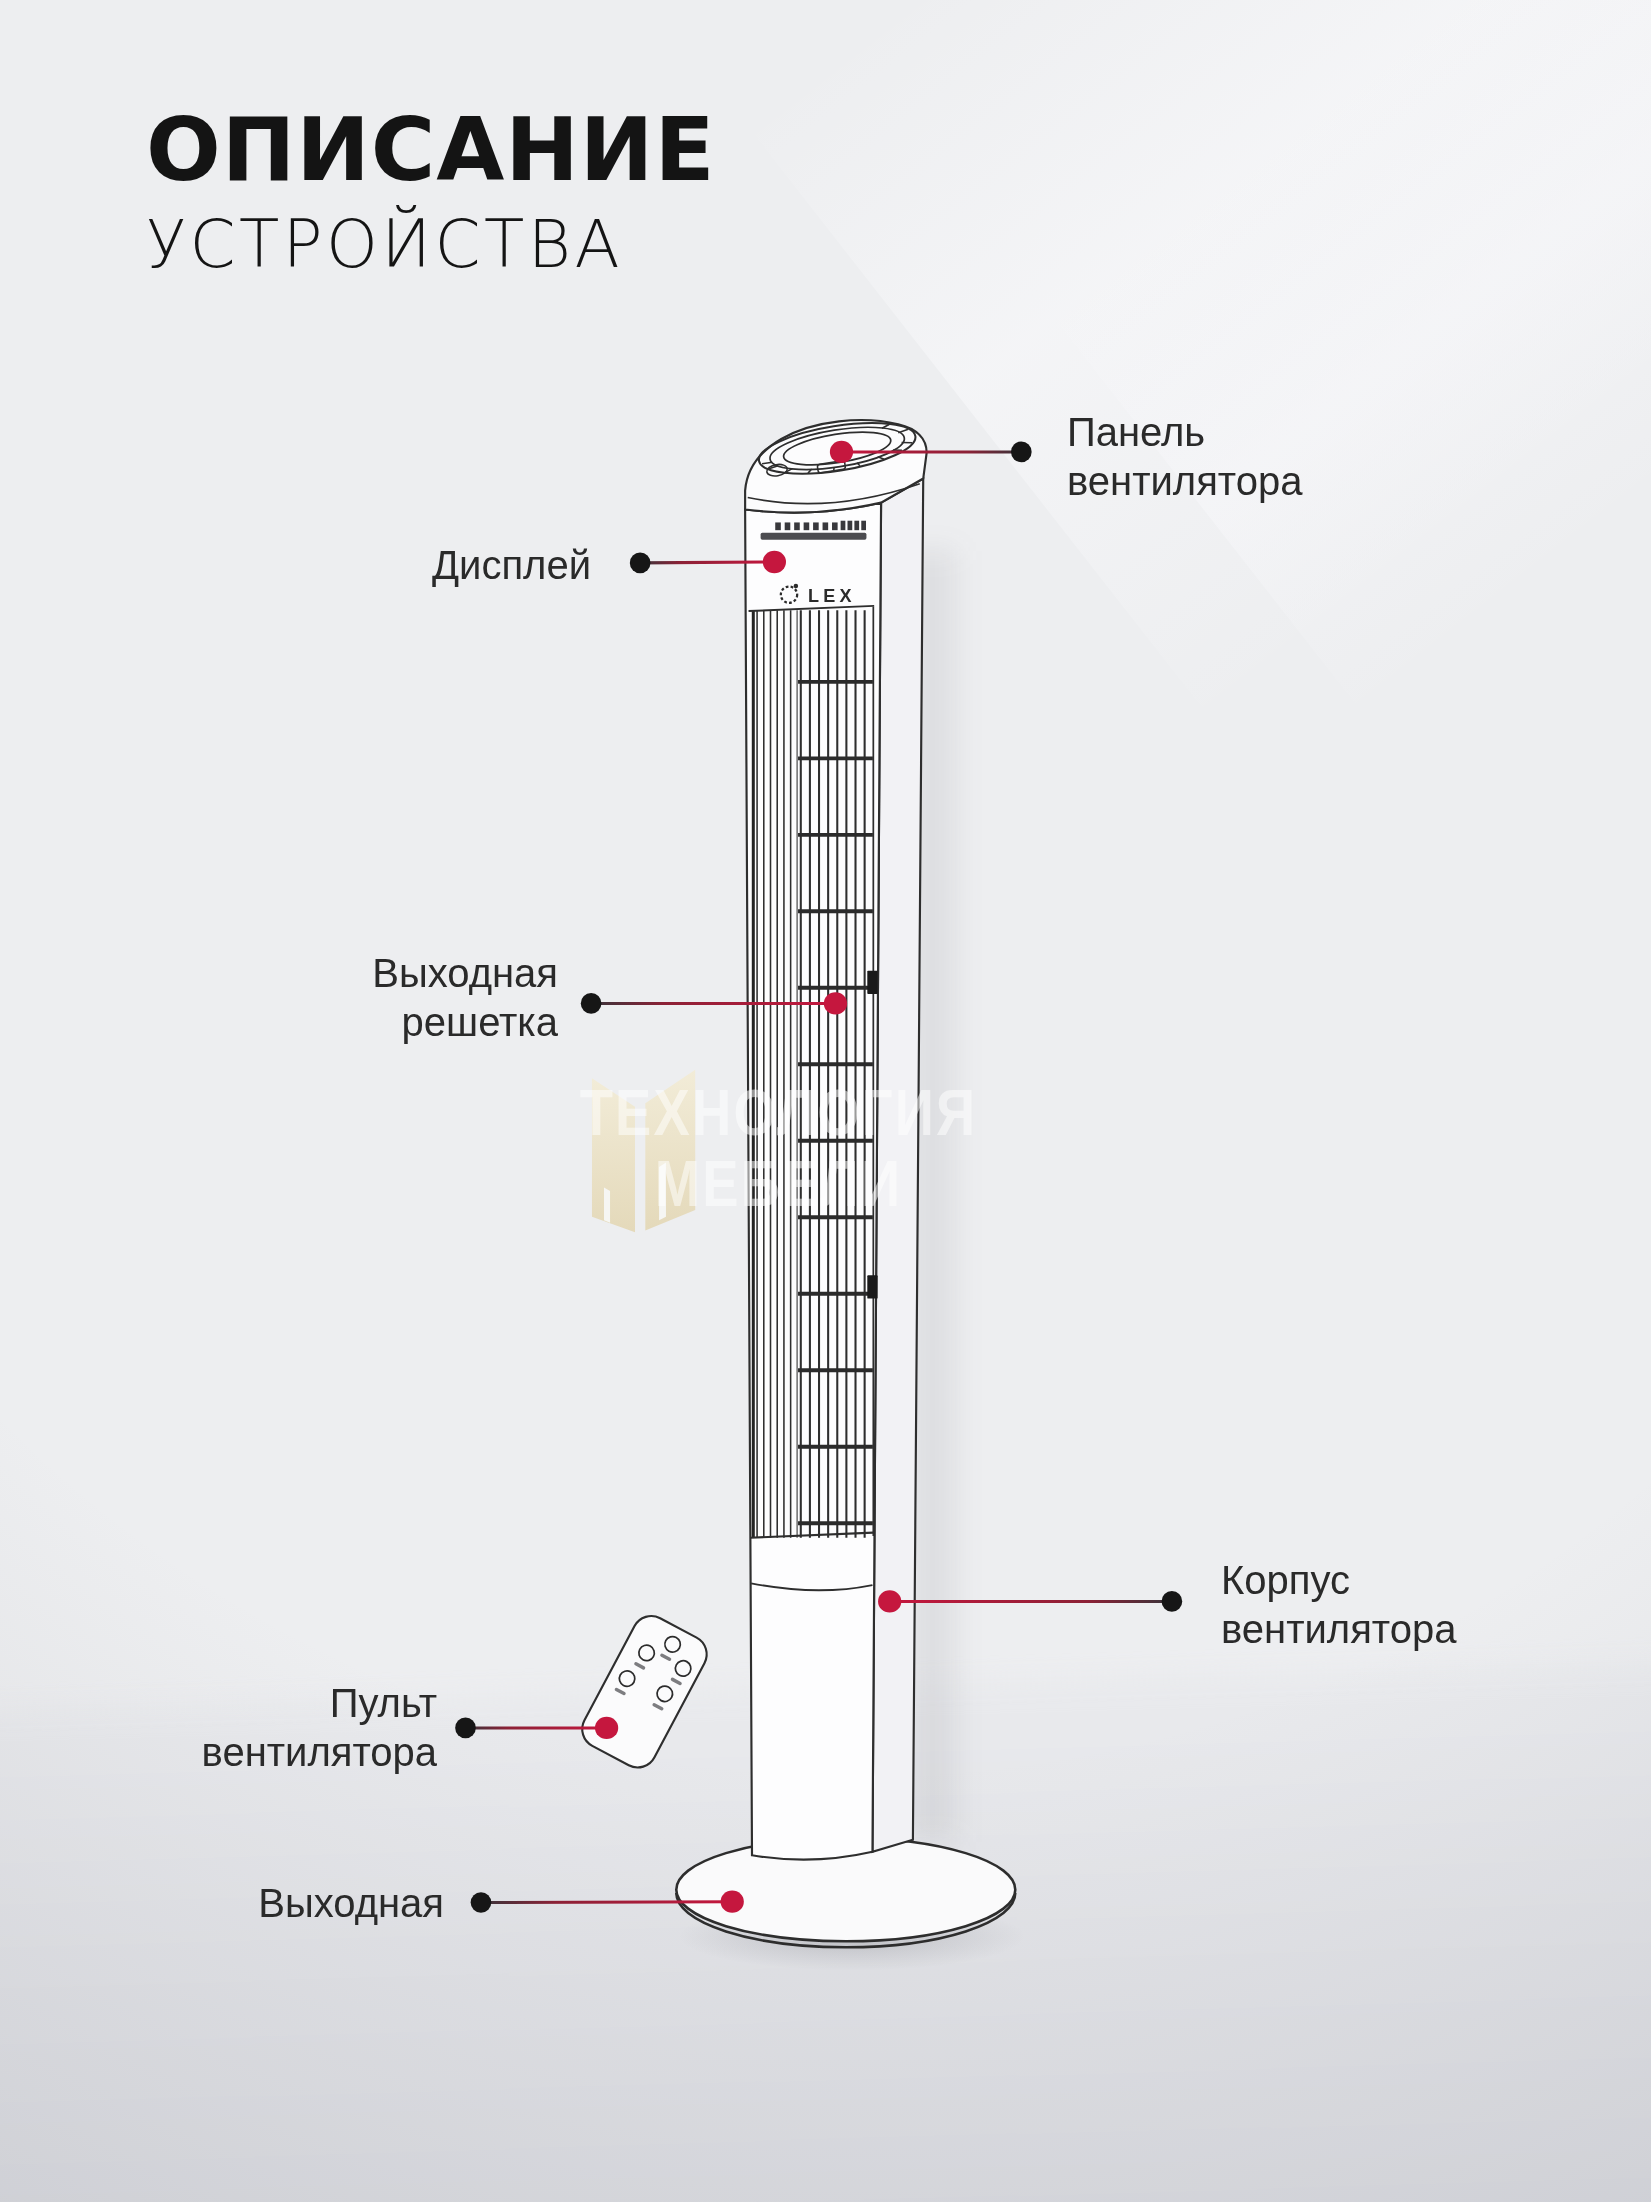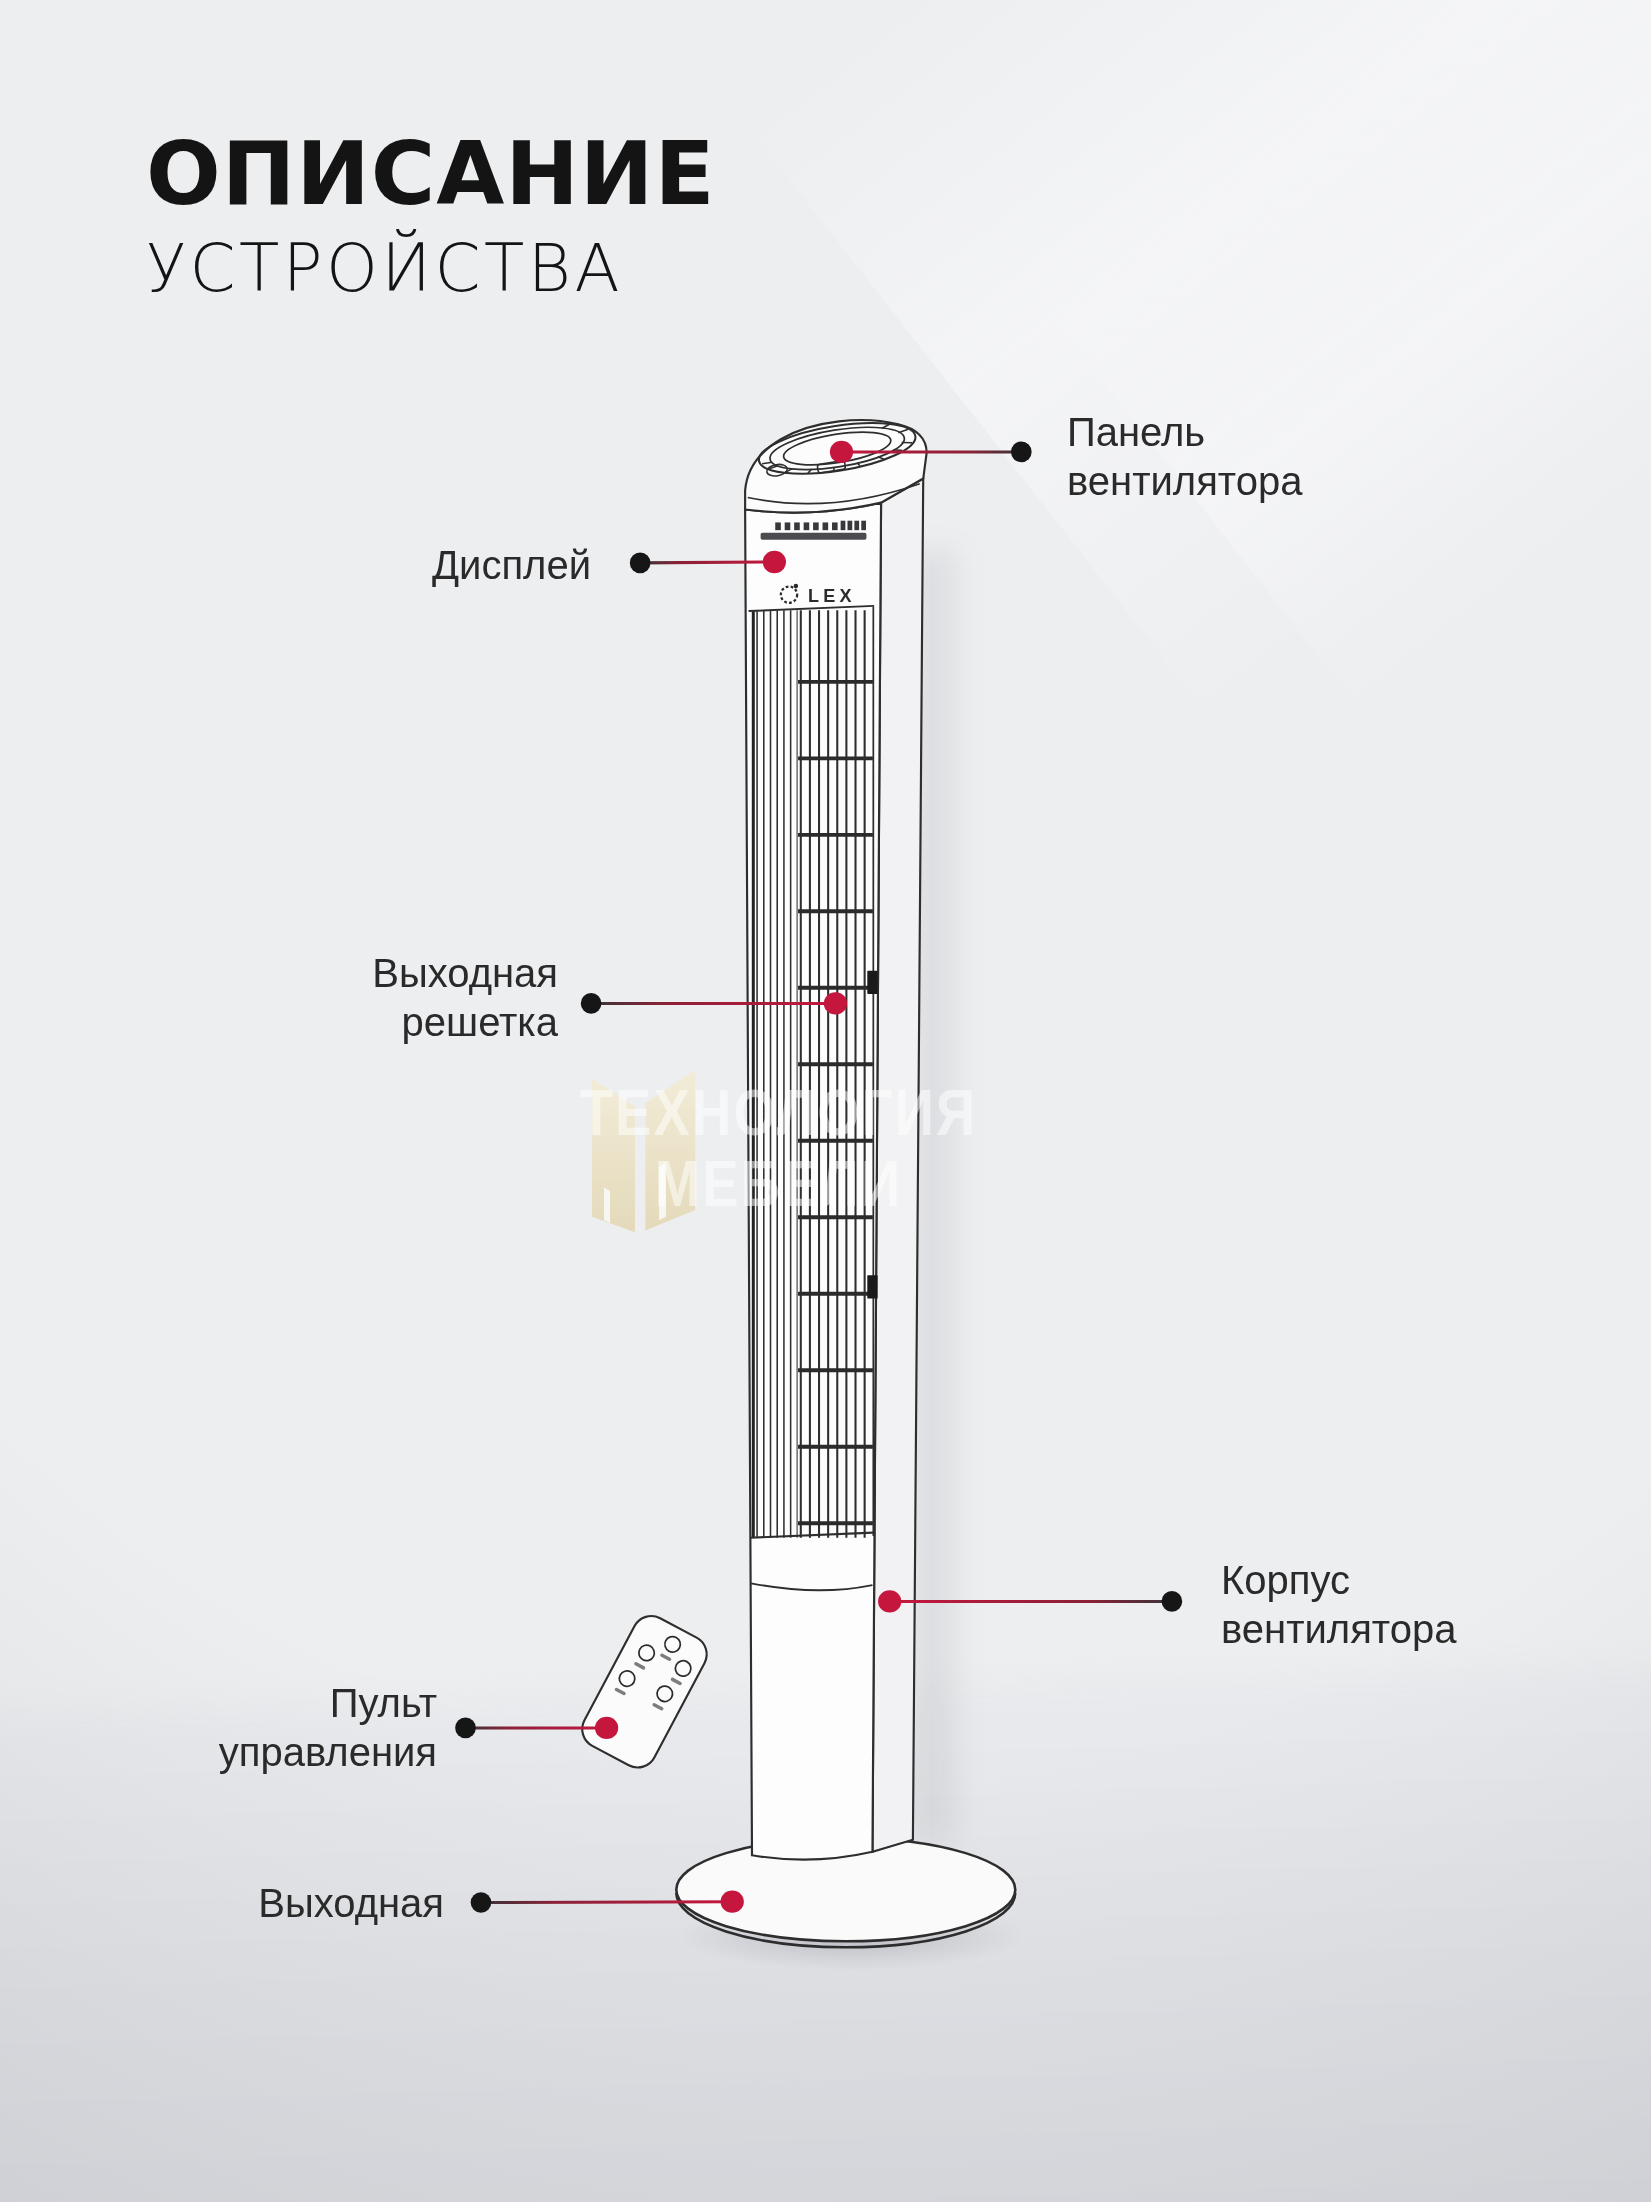--- a/index.html
+++ b/index.html
@@ -20,21 +20,21 @@
     background:linear-gradient(180deg,#e9eaed 0%,#e2e3e7 45%,#dcdde2 100%);}
   .vignette{position:absolute;z-index:1;inset:0;pointer-events:none;
     background:radial-gradient(130% 95% at 52% 28%, rgba(0,0,0,0) 55%, rgba(120,122,132,.22) 100%);}
   .fan-shadow{position:absolute;z-index:2;left:910px;top:551px;width:45px;height:1291px;
     background:rgba(90,92,102,.10);filter:blur(13.8px);}
   .base-shadow{position:absolute;z-index:2;left:611px;top:1889px;width:482px;height:95px;
     background:radial-gradient(closest-side, rgba(55,57,66,.20), rgba(55,57,66,0) 72%);}
   svg.scene{position:absolute;z-index:3;left:0;top:0;}
 
   
-  .title{position:absolute;z-index:5;left:146px;top:102px;color:var(--title,#141414);margin-top:24px;}
+  .title{position:absolute;z-index:5;left:146px;top:102px;color:var(--title,#141414);}
   .title .t1{font-family:"DejaVu Sans", sans-serif;font-weight:800;font-size:88px;line-height:95px;letter-spacing:0.9px;}
   .title .t2{font-family:"DejaVu Sans", sans-serif;font-weight:300;font-size:66px;line-height:96px;letter-spacing:3.4px;}
 
   
   .lbl{position:absolute;z-index:5;font-size:40px;line-height:49px;color:var(--label,#2a2a2a);
        white-space:pre-line;font-family:"Liberation Sans", sans-serif;}
   .lbl.r{text-align:right;}
   #lbl-panel  {left:1067px;top:408px;}
   #lbl-display{right:1061px;top:541px;}
   #lbl-grille {right:1094px;top:949px;text-align:right;margin-left:26px;}
@@ -219,15 +219,15 @@
 <span>МЕБЕЛИ</span></div>
 
 <div class="lbl" id="lbl-panel">Панель
 вентилятора</div>
 <div class="lbl" id="lbl-display">Дисплей</div>
 <div class="lbl r" id="lbl-grille">Выходная
 решетка</div>
 <div class="lbl" id="lbl-body">Корпус
 вентилятора</div>
 <div class="lbl r" id="lbl-remote">Пульт
-управления</div>
+вентилятора</div>
 <div class="lbl" id="lbl-stand">Выходная</div>
 
 
 </body></html>

